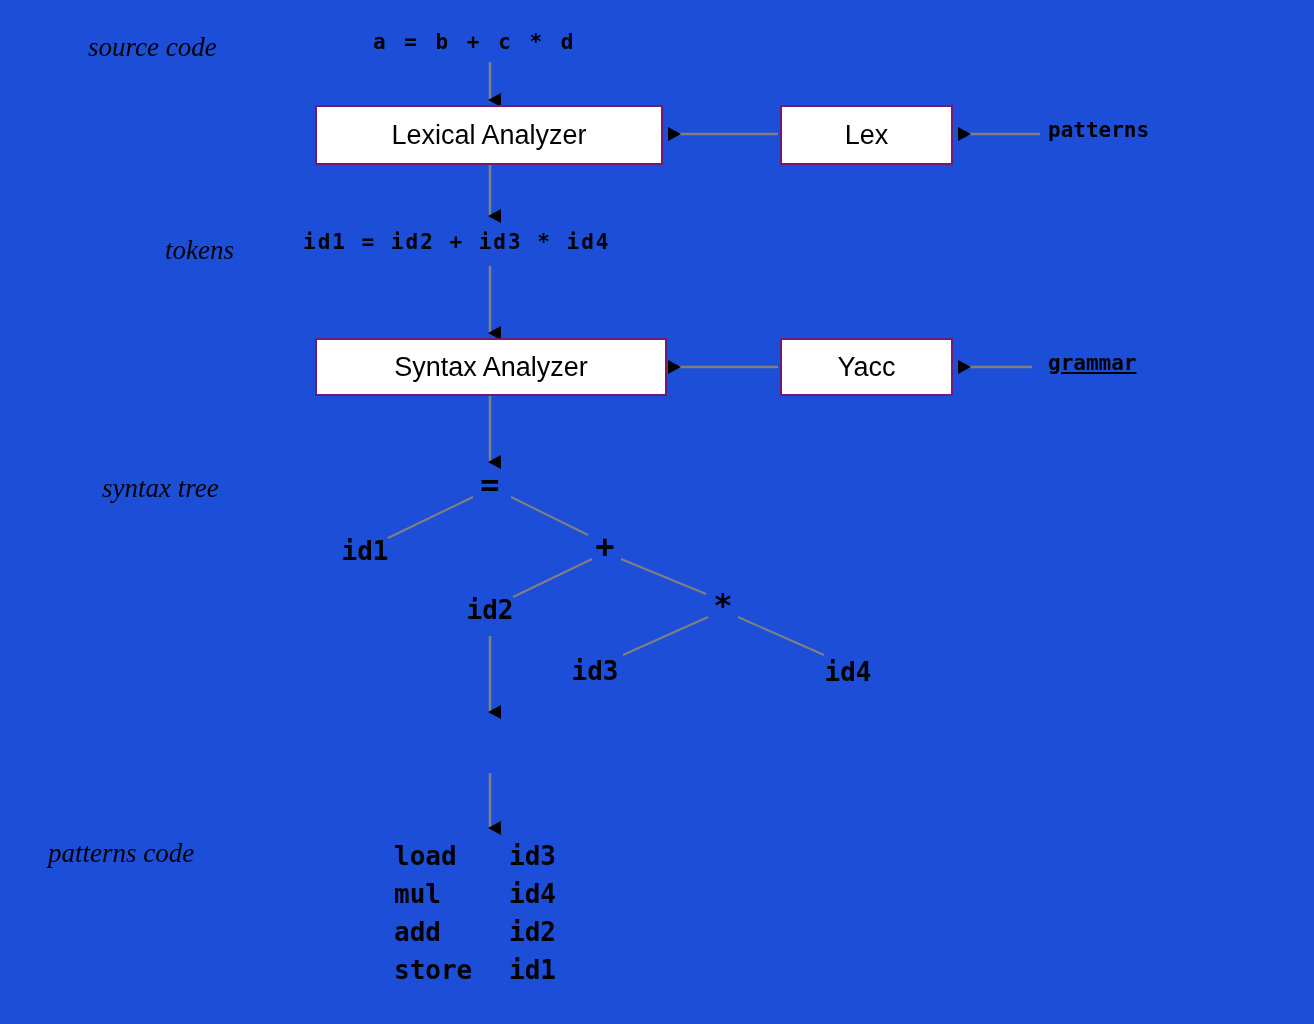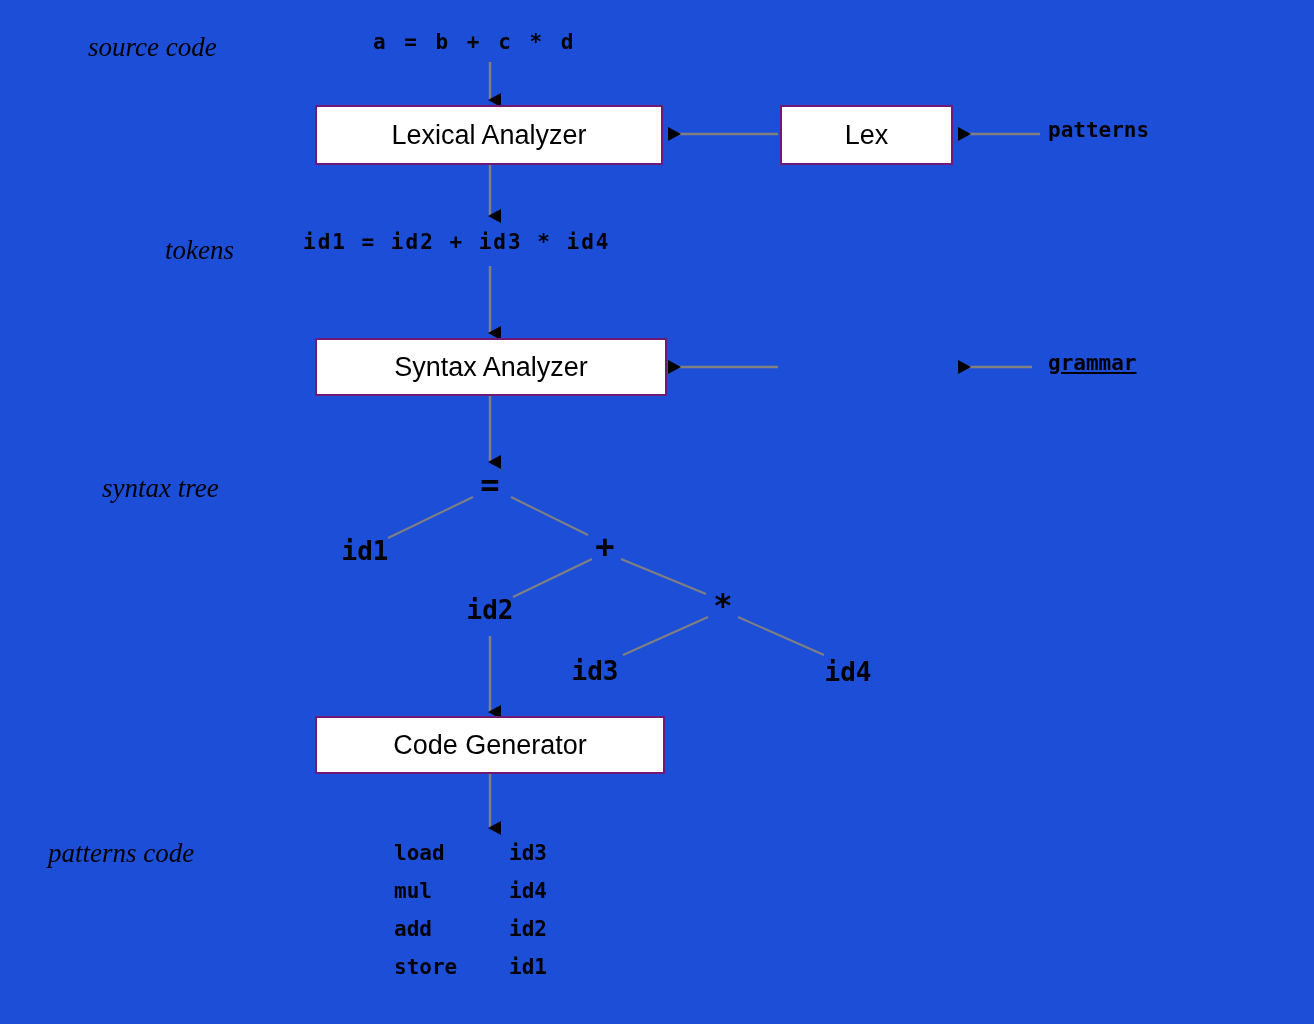--- a/index.html
+++ b/index.html
@@ -69,21 +69,21 @@
     font-weight: bold;
     font-size: 32px;
     color: #000000;
     white-space: pre;
     text-align: center;
   }
   .code-line {
     position: absolute;
     font-family: "DejaVu Sans Mono", "Liberation Mono", monospace;
     font-weight: bold;
-    font-size: 21px;
+    font-size: 26px;
     color: #000000;
     white-space: pre;
   }
   .code-op { position: absolute; }
   .code-arg { position: absolute; }
 </style>
 </head>
 <body>
 
 <div id="canvas">
@@ -152,24 +152,24 @@
   </div>
 
   <div class="box" style="left:780px; top:105px; width:173px; height:60px;">
     <span>Lex</span>
   </div>
 
   <div class="box" style="left:315px; top:338px; width:352px; height:58px;">
     <span>Syntax Analyzer</span>
   </div>
 
+  <div class="box" style="left:780px; top:338px; width:173px; height:58px;">
+    <span>Yacc</span>
+  </div>
 
-  <div class="box" style="left:315px; top:716px; width:350px; height:58px;">
-    <span>Code Generator</span>
-  </div>
 
   <div class="tree-op" style="left:470px; top:466px; width:40px;">=</div>
 
   <div class="tree-node" style="left:330px; top:536px; width:70px;">id1</div>
 
   <div class="tree-op" style="left:585px; top:527px; width:40px;">+</div>
 
   <div class="tree-node" style="left:455px; top:595px; width:70px;">id2</div>
 
   <div class="tree-op" style="left:703px; top:586px; width:40px;">*</div>

